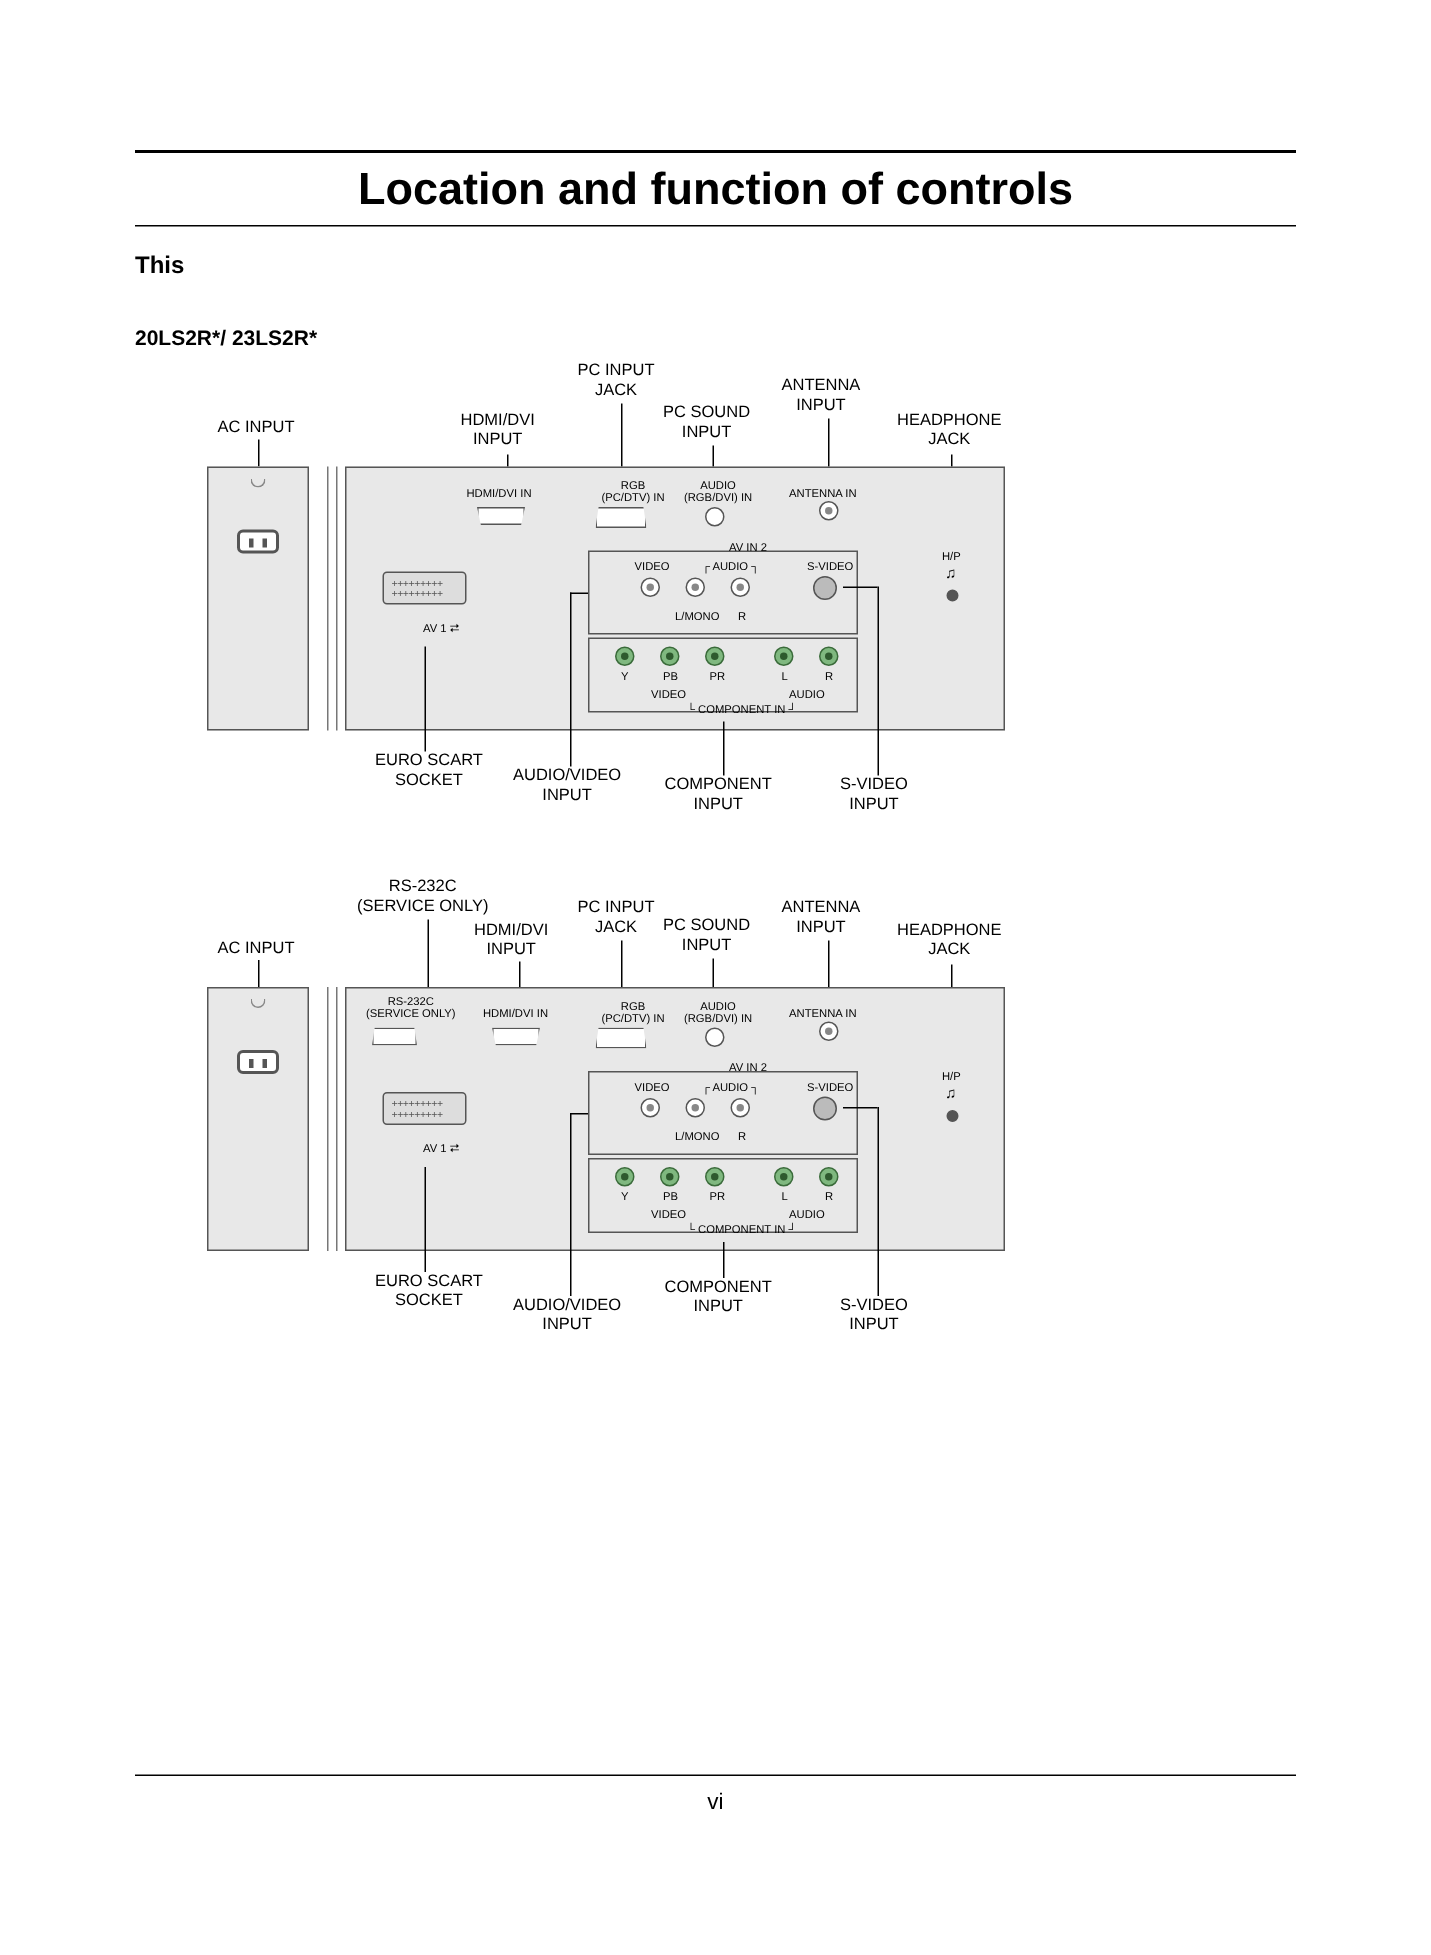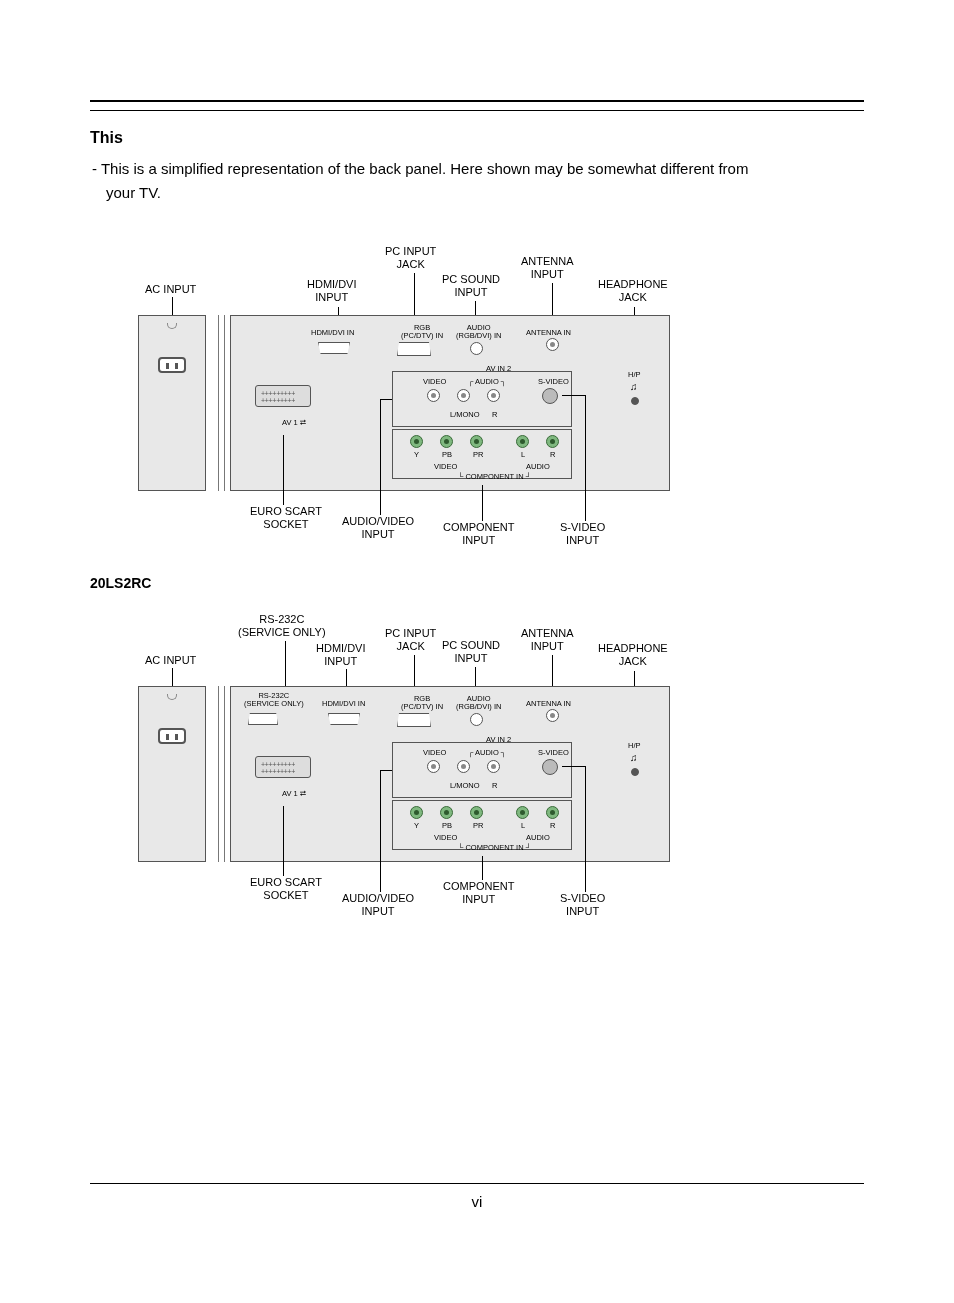--- a/index.html
+++ b/index.html
@@ -93,28 +93,26 @@
   }
   .page-num {
     position: absolute; left: 0; top: 1193px; width: 954px; text-align: center; font-size: 15px;
   }
 </style>
 </head>
 <body>
 
 <div class="page">
   <div class="rule-top"></div>
+  <h1 class="title">Location and function of controls</h1>
   <div class="title-rule"></div>
 
   <div class="subhead">This</div>
-  <div class="body-text">
-    <span>- This is a simplified representation of the back panel. Here shown may be somewhat different from</span>
-    <span class="indent">your TV.</span>
-  </div>
-
+
+  <div class="model-label" style="margin-top:30px;">20LS2R*/ 23LS2R*</div>
   <div class="diagram-wrap">
 
     <div class="callout" style="left:55px; top:38px;">AC INPUT</div>
     <div class="vline" style="left:82px; top:52px; height:18px;"></div>
 
     <div class="callout" style="left:217px; top:33px; text-align:center;">
       <span>HDMI/DVI</span><br>
       <span>INPUT</span>
     </div>
     <div class="vline" style="left:248px; top:62px; height:22px;"></div>
@@ -226,21 +224,20 @@
     </div>
 
     <div class="vline" style="left:495px; top:150px; height:126px;"></div>
     <div class="hline" style="left:472px; top:150px; width:23px;"></div>
     <div class="callout" style="left:470px; top:276px;">
       <span>S-VIDEO</span><br>
       <span>INPUT</span>
     </div>
   </div>
 
-  <div class="model-label">20LS2RC</div>
   <div class="diagram-wrap" style="height:320px;">
 
     <div class="callout" style="left:55px; top:55px;">AC INPUT</div>
     <div class="vline" style="left:82px; top:69px; height:18px;"></div>
 
     <div class="callout" style="left:148px; top:14px;">
       <span>RS-232C</span><br>
       <span>(SERVICE ONLY)</span>
     </div>
     <div class="vline" style="left:195px; top:42px; height:58px;"></div>

